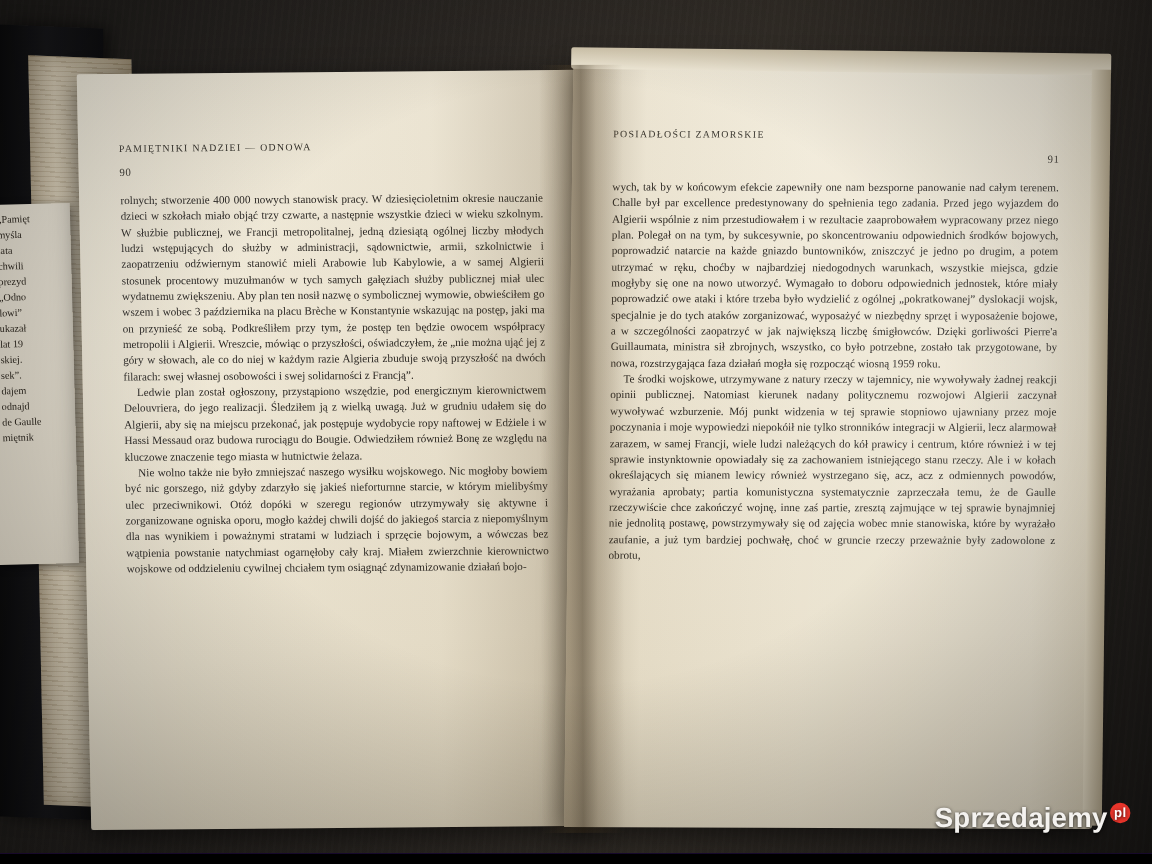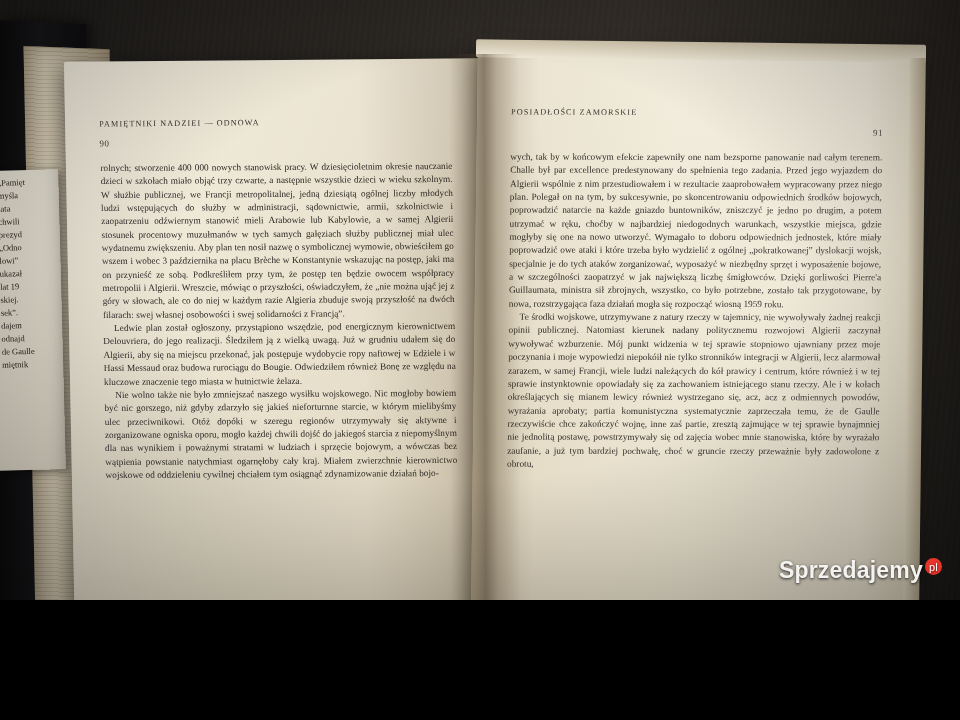--- a/index.html
+++ b/index.html
@@ -9,21 +9,21 @@
   }
   body {
     width: 960px;
     height: 720px;
     overflow: hidden;
     font-family: "Liberation Serif", serif;
   }
   .photo {
     position: relative;
     width: 960px;
-    height: 600px;
+    height: 711px;
     background: #6d28d9;
     overflow: hidden;
   }
   
   .desk {
     position: absolute;
     inset: 0;
     background:
       linear-gradient(100deg, #1d1b19 0%, #25221f 18%, #2b2723 38%, #332e28 60%, #2a2622 85%, #1b1917 100%);
   }
@@ -196,21 +196,21 @@
     font-weight: 700;
     letter-spacing: .2px;
     text-shadow: 0 1px 3px rgba(0,0,0,.8);
     display: flex;
     align-items: flex-start;
   }
   .watermark .dotpl {
     background: #e8352b;
     color: #fff;
     font-size: 11px;
-    font-weight: 400;
+    font-weight: 700;
     border-radius: 50%;
     width: 17px;
     height: 17px;
     display: inline-flex;
     align-items: center;
     justify-content: center;
     margin-left: 2px;
     margin-top: 1px;
     text-align: right;
   }

